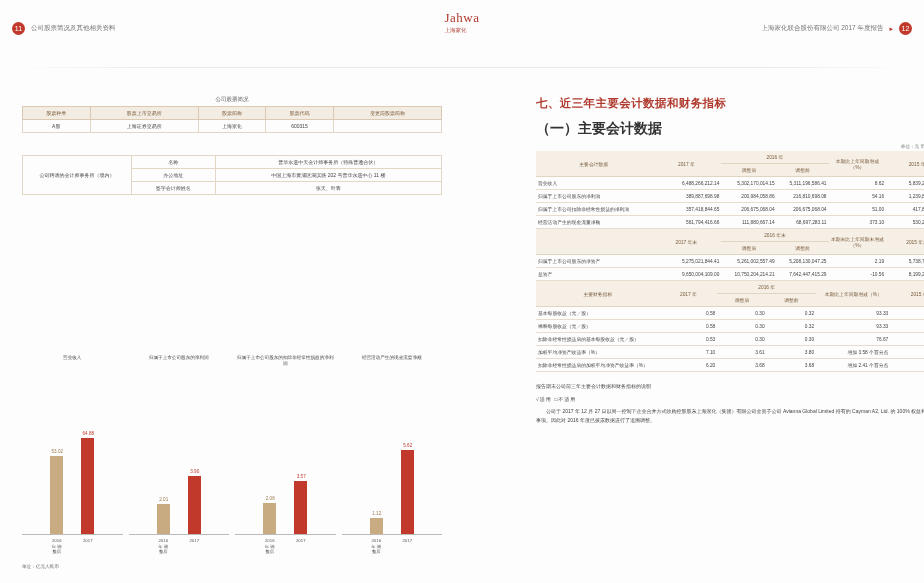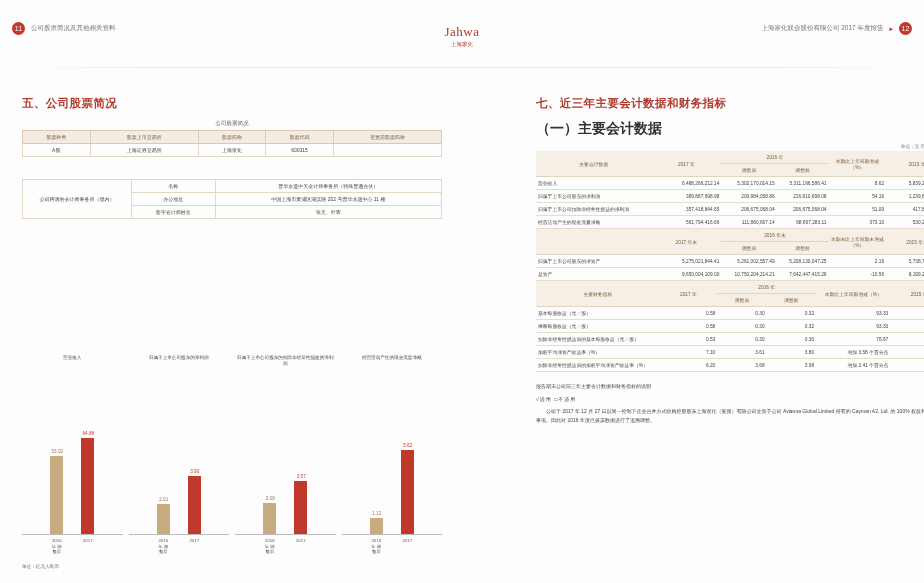--- a/index.html
+++ b/index.html
@@ -28,22 +28,21 @@
     position: absolute; right: 12px; top: 22px;
     display: flex; align-items: center; gap: 6px;
   }
   .pagedot {
     width: 13px; height: 13px; border-radius: 50%;
     background: #c0392b; color: #fff;
     font-size: 7px; line-height: 13px; text-align: center;
   }
   .hdr-txt { font-size: 6.5px; color: #777; white-space: nowrap; }
   .hdr-logo {
-    position: absolute; left: 50%; top: 24px; transform: translateX(-50%);
-    text-align: center;
+    position: absolute; left: 50%; top: 10px; transform: translateX(-50%);
   }
   .hdr-logo .mark {
     font-family: "Liberation Serif", serif;
     font-size: 13px; color: #b03a2e; letter-spacing: .5px;
   }
   .hdr-logo .sub { font-size: 5.5px; color: #b03a2e; margin-top: 1px; }
   .hdr-rule {
     position: absolute; left: 0; right: 0; top: 67px; height: 1px;
     background: linear-gradient(to right,#ffffff,#e8e8e8 18%,#e8e8e8 82%,#ffffff);
   }
@@ -147,21 +146,20 @@
     <div class="hdr-right">
       <span class="hdr-txt">上海家化联合股份有限公司 2017 年度报告</span>
       <span class="arrow-ico">▸</span>
       <span class="pagedot">12</span>
     </div>
     <div class="hdr-rule"></div>
   </div>
 
   <div class="col-left">
 
-    <h2 class="sec">五、公司股票简况</h2>
     <div class="tbl-wrap">
       <div class="tbl-caption">公司股票简况</div>
       <table class="t1">
         <thead>
           <tr>
             <th>股票种类</th>
             <th>股票上市交易所</th>
             <th>股票简称</th>
             <th>股票代码</th>
             <th>变更前股票简称</th>

